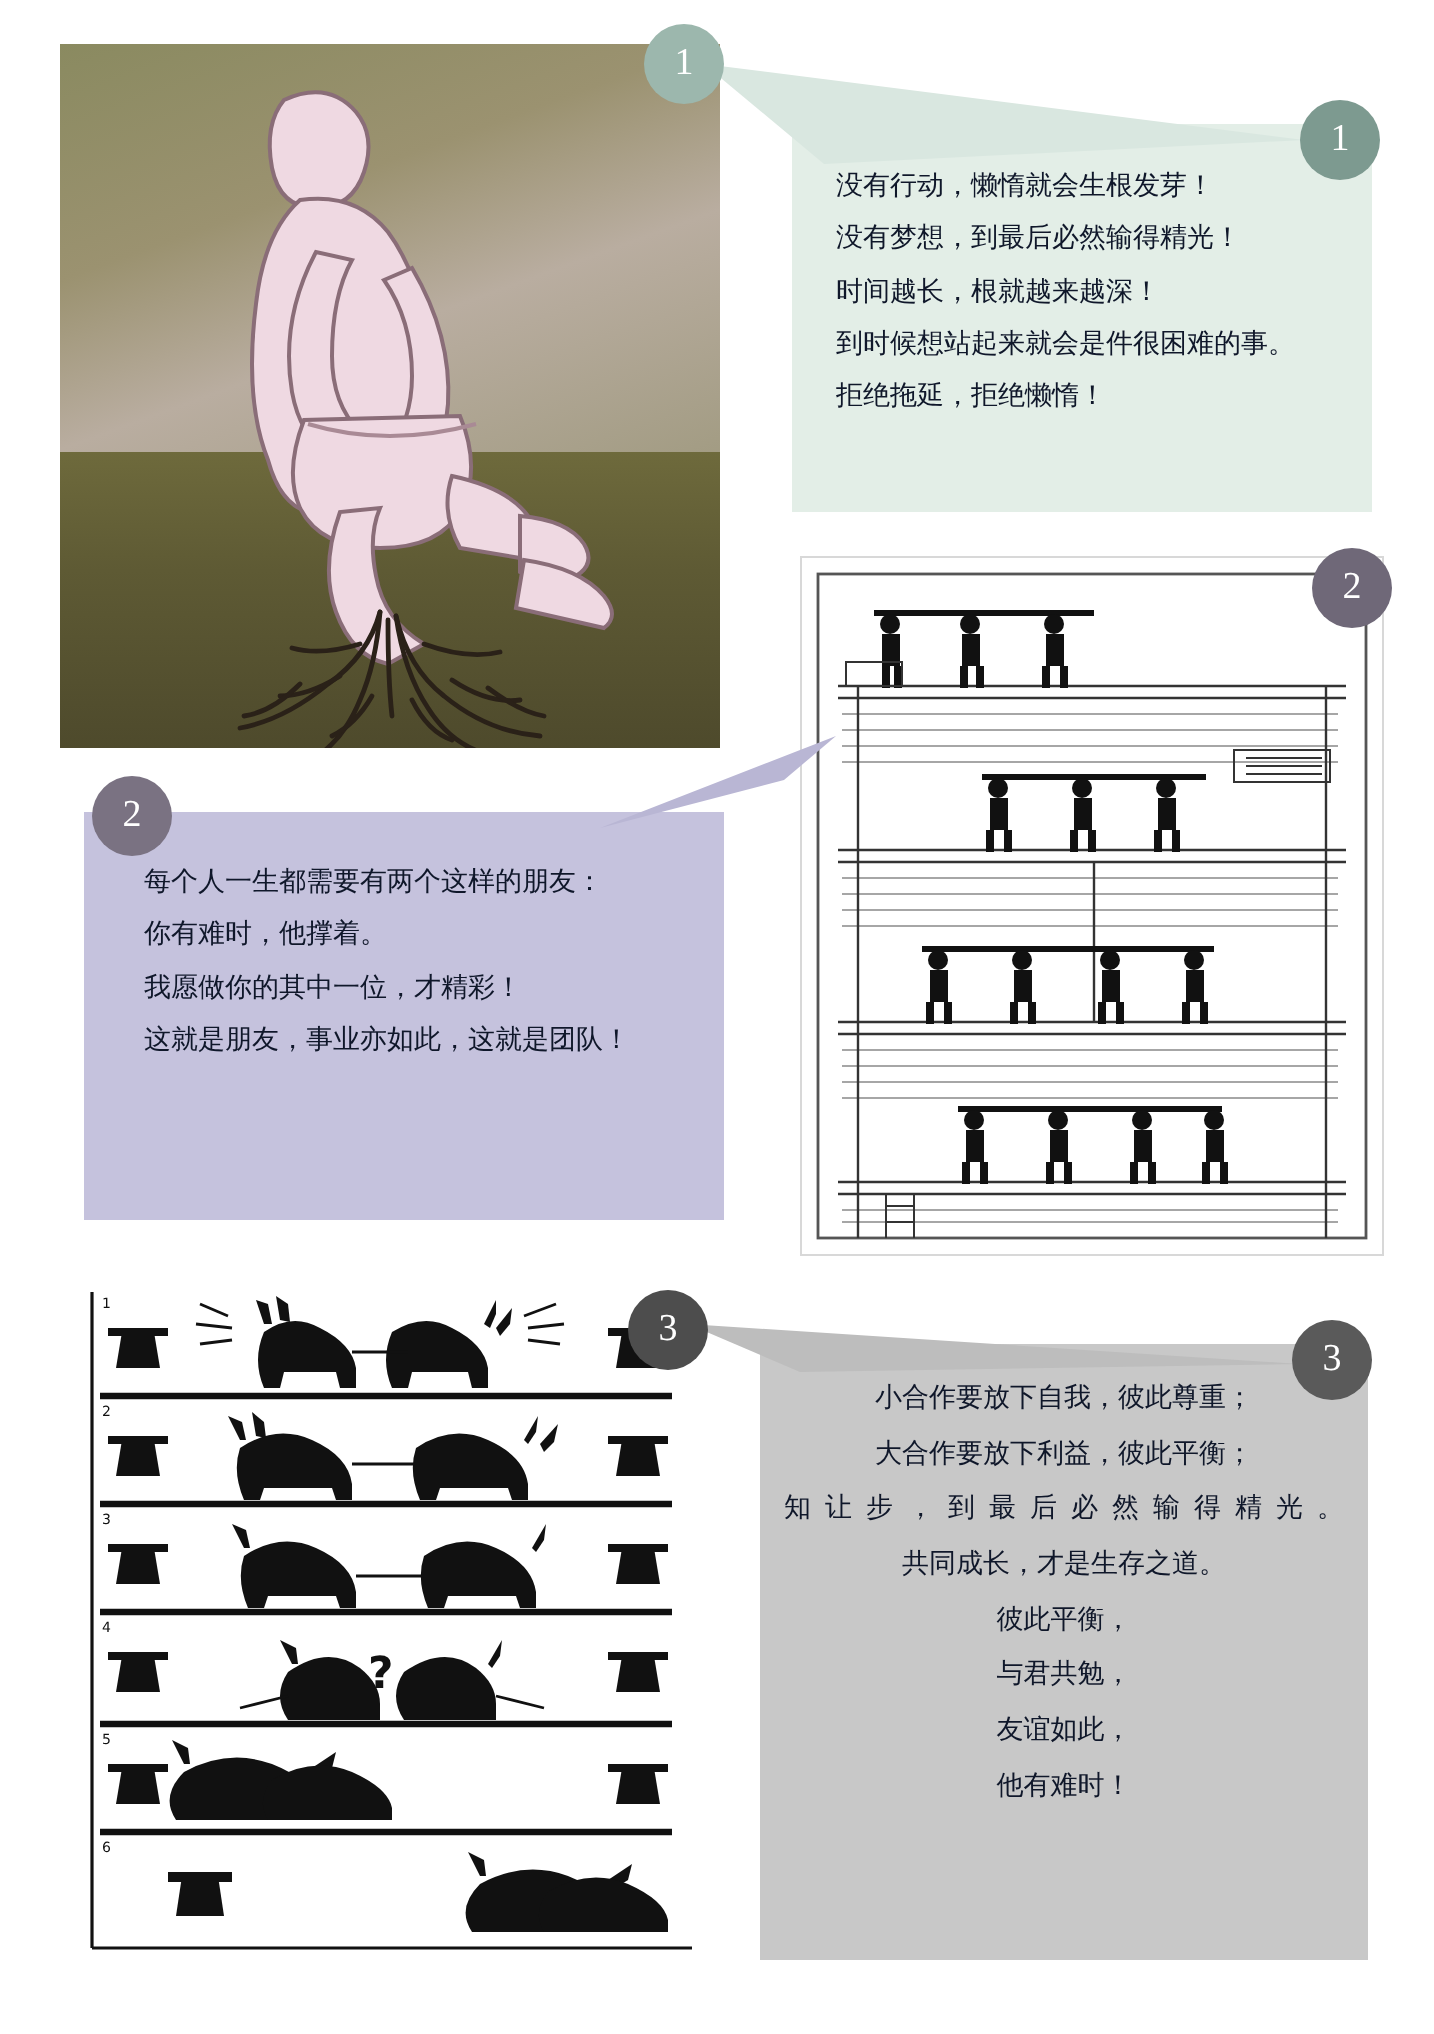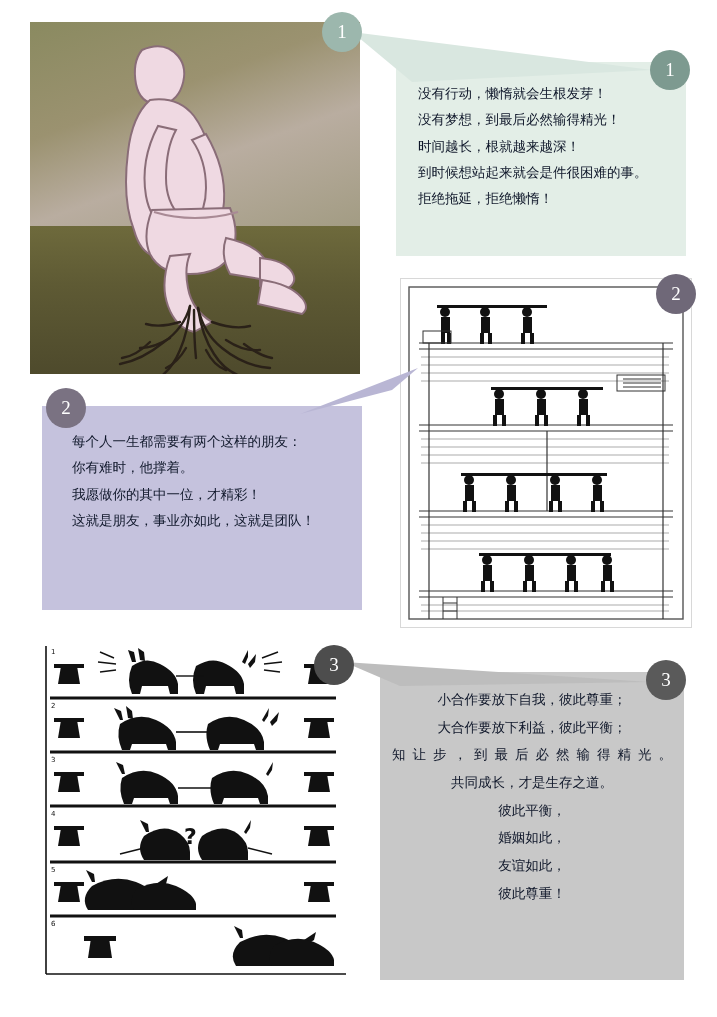--- a/index.html
+++ b/index.html
@@ -477,16 +477,16 @@
 <svg class="tail" style="left:344px; top:652px; width:320px; height:48px;" viewBox="0 0 320 48">
   <polygon points="0,10 306,30 56,34" fill="#bdbdbd"></polygon>
 </svg>
 
 <div class="textbox" id="block3">
   <p>小合作要放下自我，彼此尊重；</p>
   <p>大合作要放下利益，彼此平衡；</p>
   <p class="just">知让步，到最后必然输得精光。</p>
   <p>共同成长，才是生存之道。</p>
   <p>彼此平衡，</p>
-  <p>婚姻如此，</p>
+  <p>与君共勉，</p>
   <p>友谊如此，</p>
-  <p>彼此尊重！</p>
+  <p>他有难时！</p>
 </div>
 
 </body></html>

